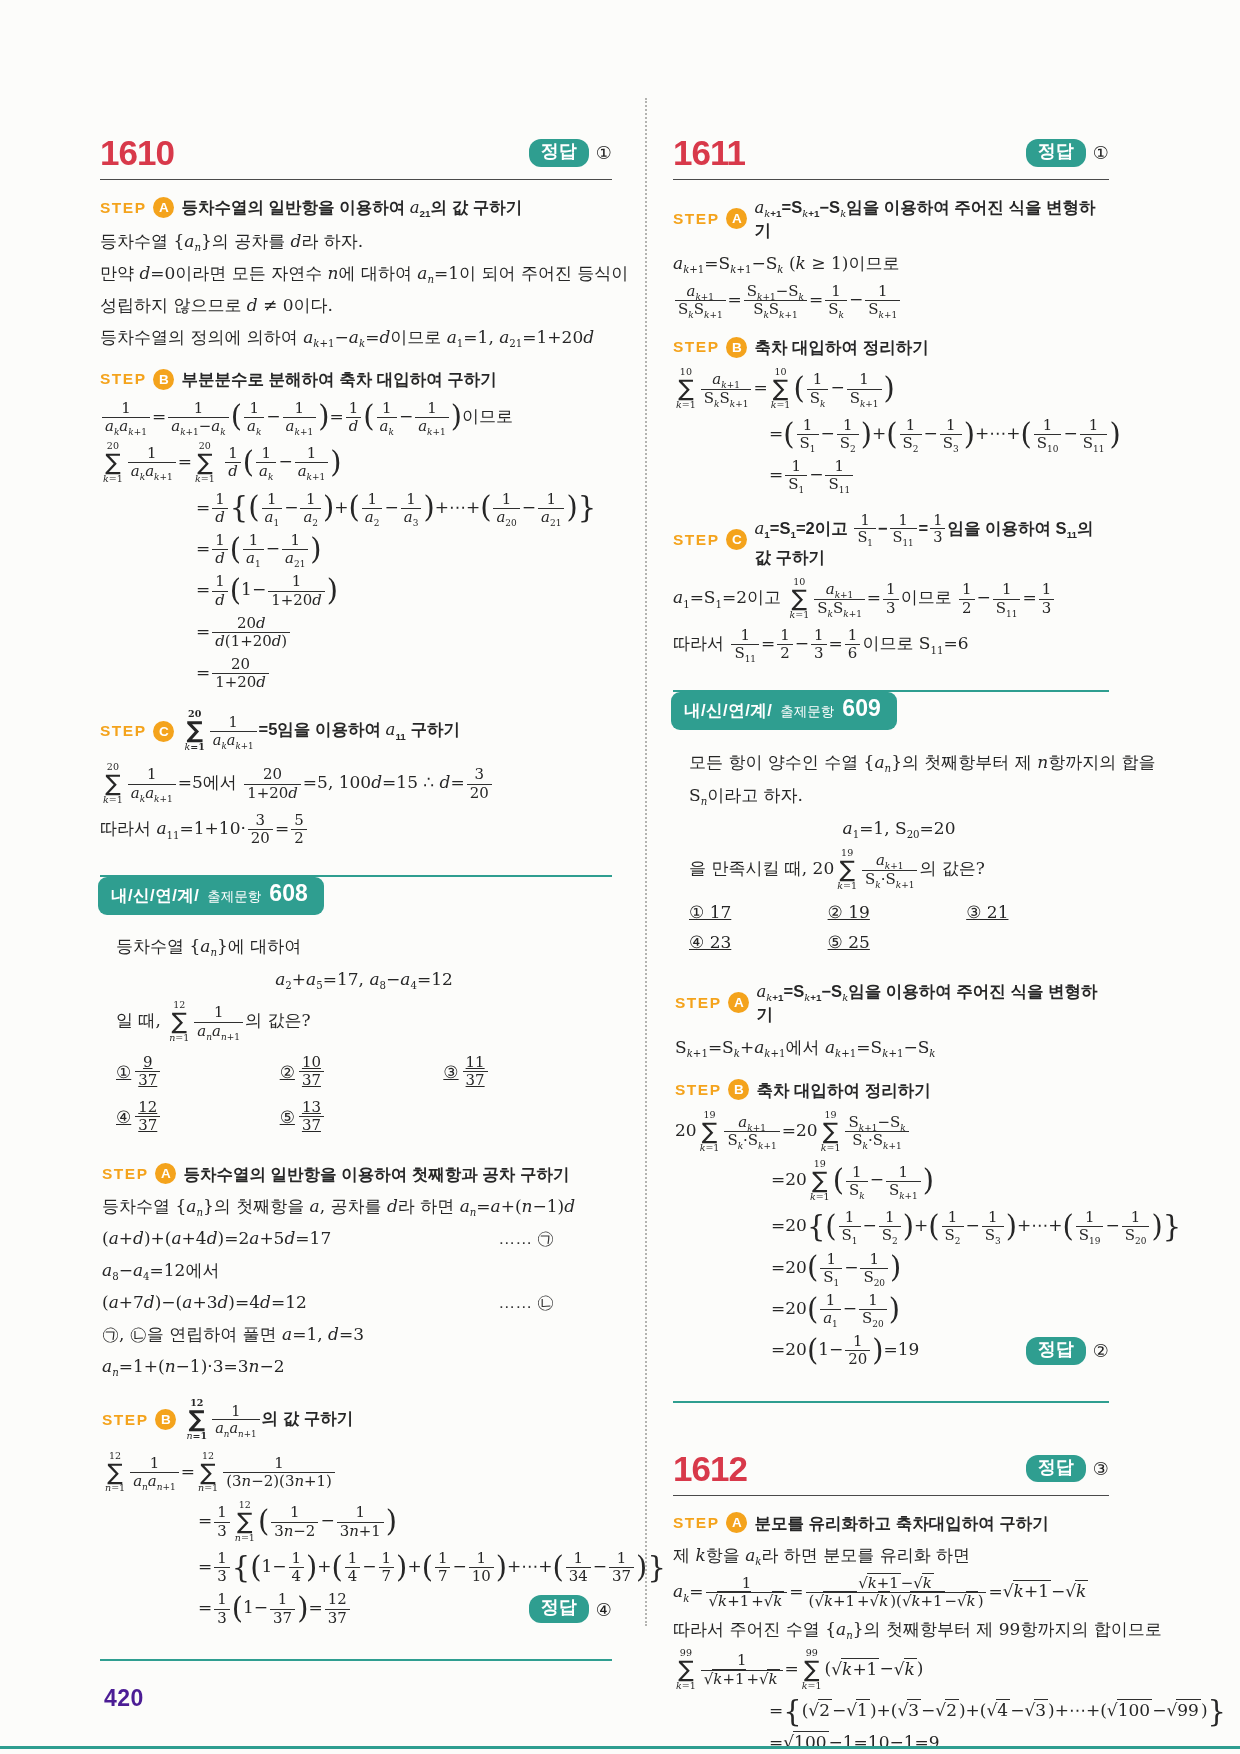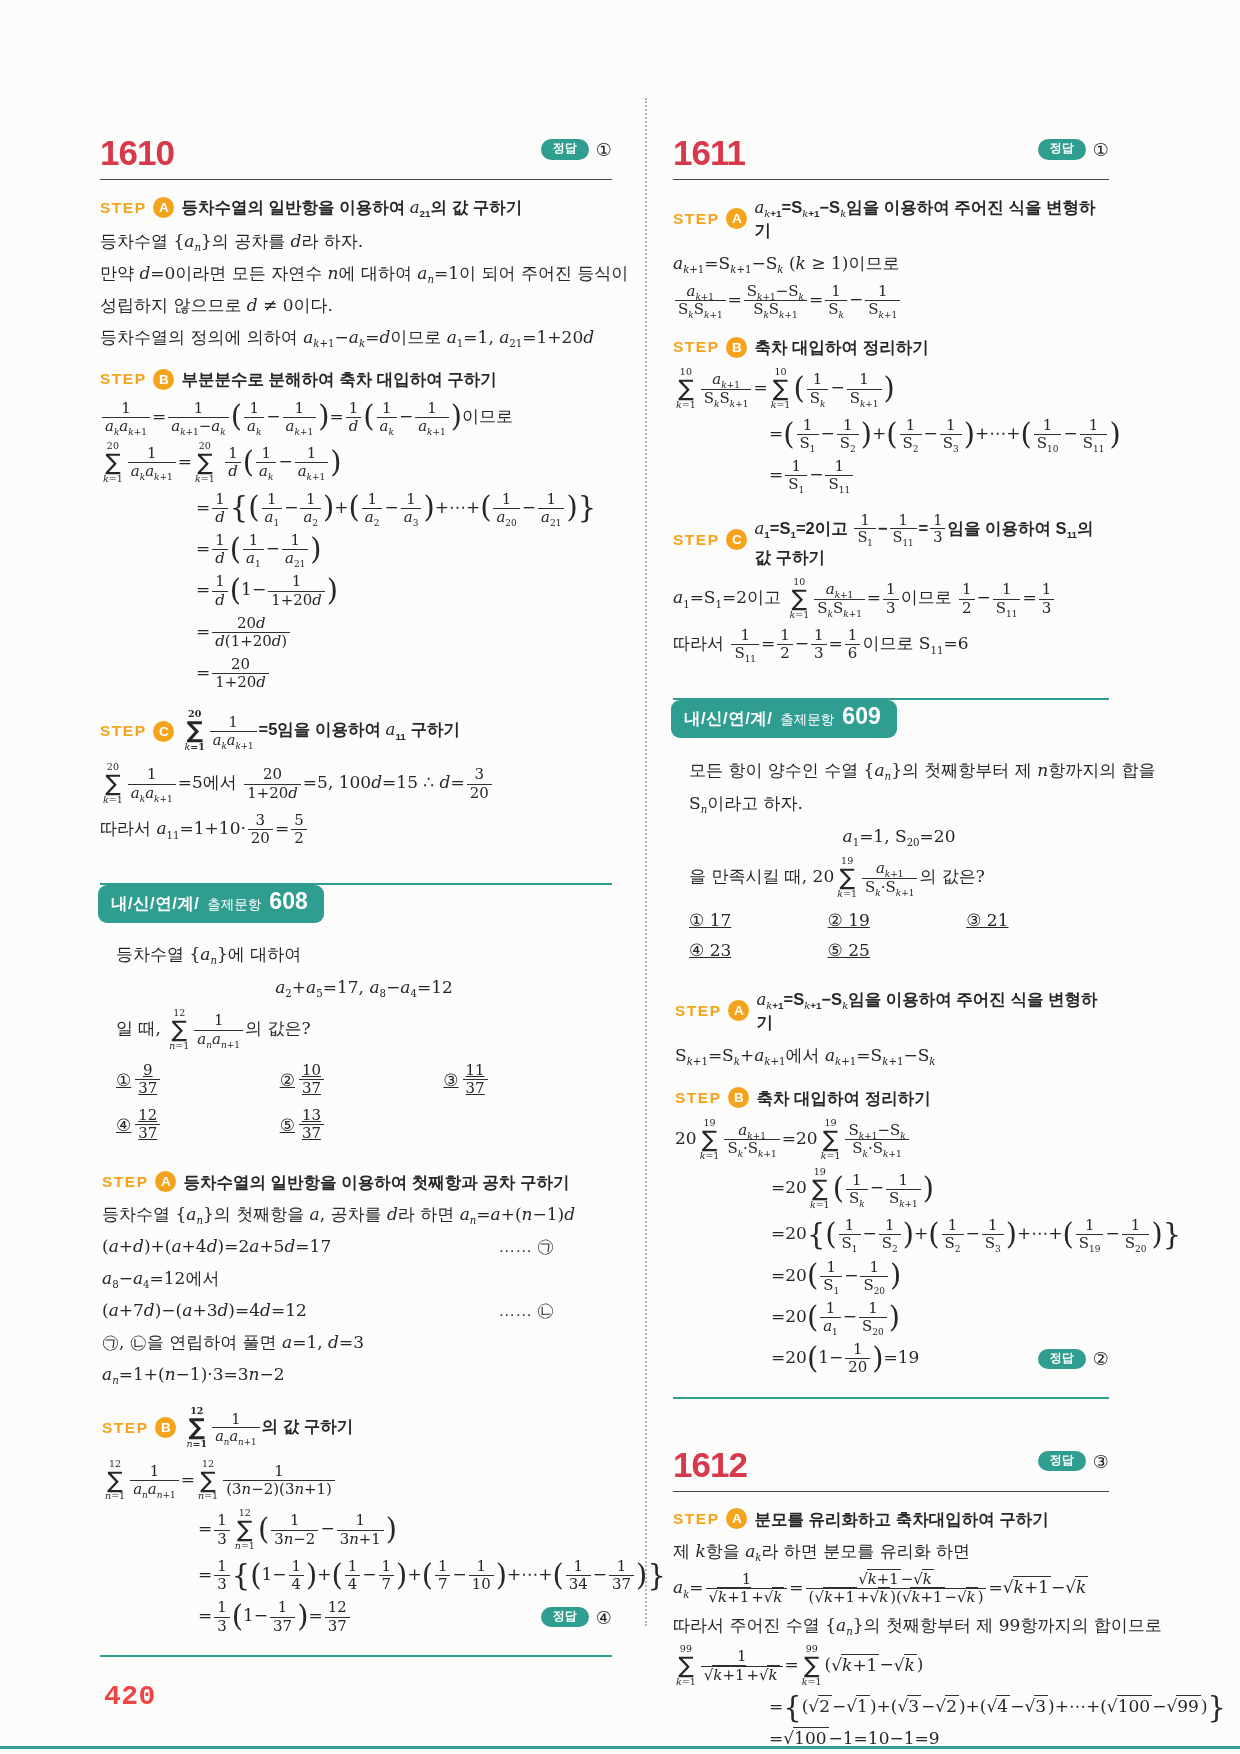--- a/index.html
+++ b/index.html
@@ -22,21 +22,21 @@
   
   .problem{margin-bottom:10px;margin-top:39px;}
   .linkbox + .problem{margin-top:48px;}
   .phead{display:flex;align-items:flex-start;justify-content:space-between;}
   .pnum{color:var(--red);font-weight:700;font-size:35px;line-height:1;letter-spacing:-1px;}
   .phr{border-top:1.6px solid var(--rule);margin:9px 0 6px;}
 
   
   .ansline{display:inline-flex;align-items:center;gap:7px;margin-top:4px;}
   .pill{background:var(--teal);color:#fff;border-radius:12px;padding:2px 12px 4px;
-        font-size:12px;font-weight:700;line-height:1.2;}
+        font-size:18px;font-weight:700;line-height:1.2;}
   .circ{font-size:18px;color:#1e1e1e;font-family:"DejaVu Sans",sans-serif;}
 
   
   .step{margin:16px 0 18px;}
   .stephead{display:flex;align-items:center;gap:7px;margin:0 0 9px;}
   .steplabel{color:var(--orange);font-weight:700;letter-spacing:1.5px;font-size:15.5px;}
   .stepcirc{flex:0 0 auto;width:21px;height:21px;border-radius:50%;background:var(--orange);
             color:#fff;font-weight:700;font-size:13.5px;display:inline-flex;
             align-items:center;justify-content:center;}
   .steptitle{font-weight:700;font-size:16.5px;line-height:1.35;}
@@ -64,36 +64,36 @@
   .bp{font-size:170%;line-height:0;vertical-align:middle;position:relative;top:-1px;
       font-family:"DejaVu Serif",serif;font-weight:400;}
   .sq{white-space:nowrap;}
   .sqs{position:relative;top:0;margin-right:-1px;}
   .sqr{border-top:1.4px solid #2f2f2f;padding:0 2px 0 1px;}
   .steptitle .fr{font-weight:400;}
   .steptitle .mv{font-weight:400;}
 
   
   .linkbox{border-top:2.5px solid var(--teal);border-bottom:2px solid var(--teal);
-           margin-top:36px;padding-bottom:2px;}
+           margin-top:28px;padding-bottom:14px;}
   .lb-badge{display:inline-flex;align-items:baseline;gap:8px;background:var(--teal);
             color:#fff;border-radius:0 0 9px 9px;border-top-left-radius:9px;border-top-right-radius:9px;
             padding:6px 16px 8px 13px;margin:0 0 8px -2px;}
   .lb-t1{font-weight:700;font-size:16.5px;letter-spacing:0.5px;}
   .lb-t2{font-size:13.5px;}
   .lb-num{font-weight:700;font-size:23px;line-height:0.9;}
   .lb-body{padding:4px 0 2px 16px;}
   .lb-body .ln{margin:7px 0;}
   .linkbox .step{padding-left:2px;}
   .chrow{display:flex;margin:10px 0;}
   .choice{flex:0 0 33%;display:inline-flex;align-items:center;gap:2px;text-decoration:underline;}
 
   
-  .pagenum{position:absolute;left:104px;bottom:42px;font-size:28px;font-weight:700;
-           letter-spacing:0.5px;color:#ef4444;font-family:Liberation Mono, monospace;}
+  .pagenum{position:absolute;left:104px;bottom:42px;font-size:23px;font-weight:700;
+           letter-spacing:0.5px;color:#4c1d95;}
   .bottom-rule{position:absolute;left:0;right:0;bottom:5px;border-top:3px solid var(--teal);}
 </style>
 </head>
 <body>
 
 <div class="page">
   <div class="cols">
     <div class="col left" id="col0">
         <section class="problem">
           <div class="phead">

